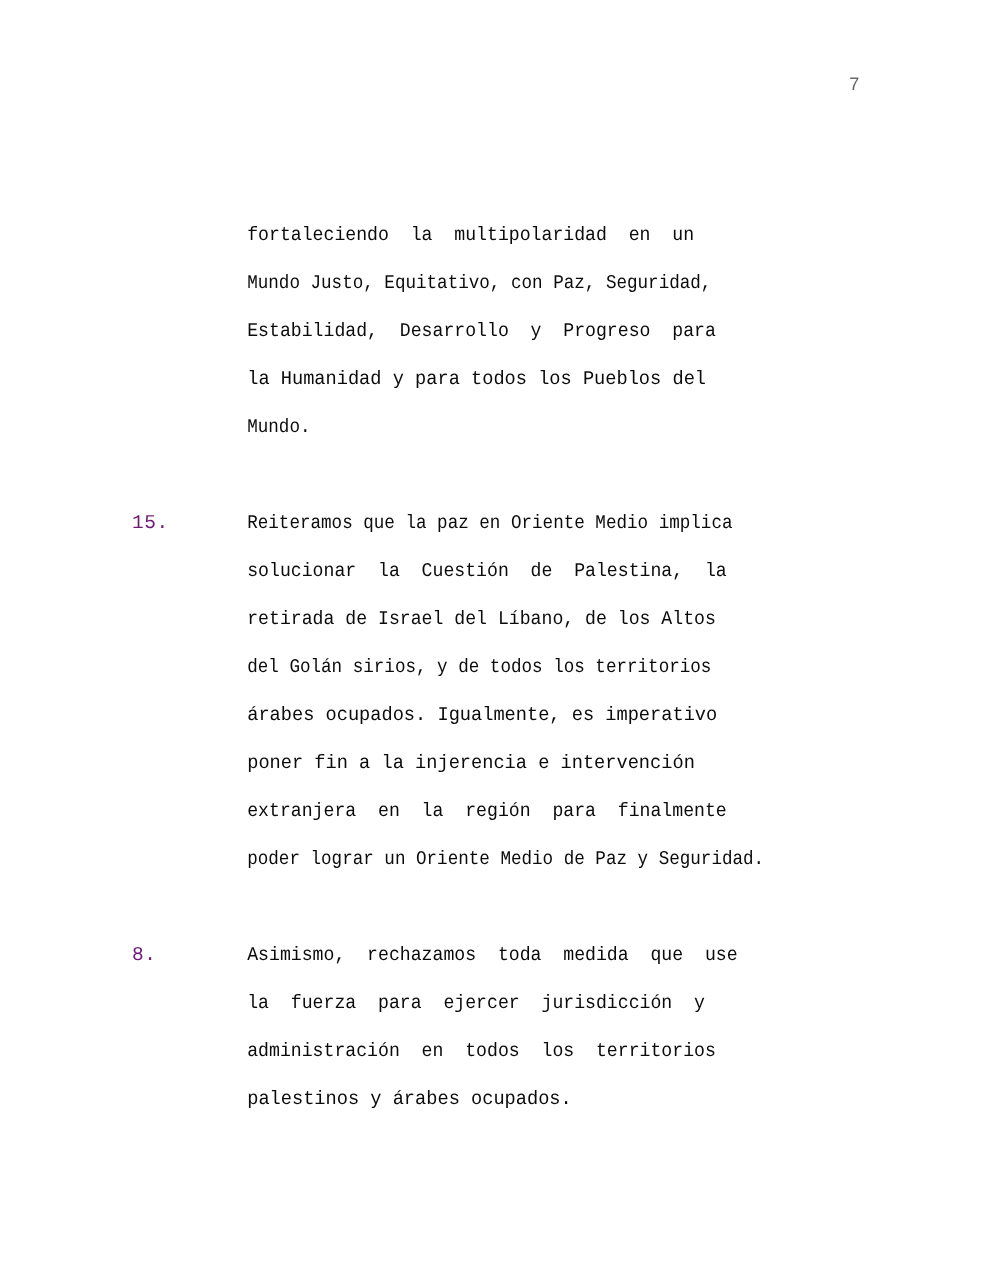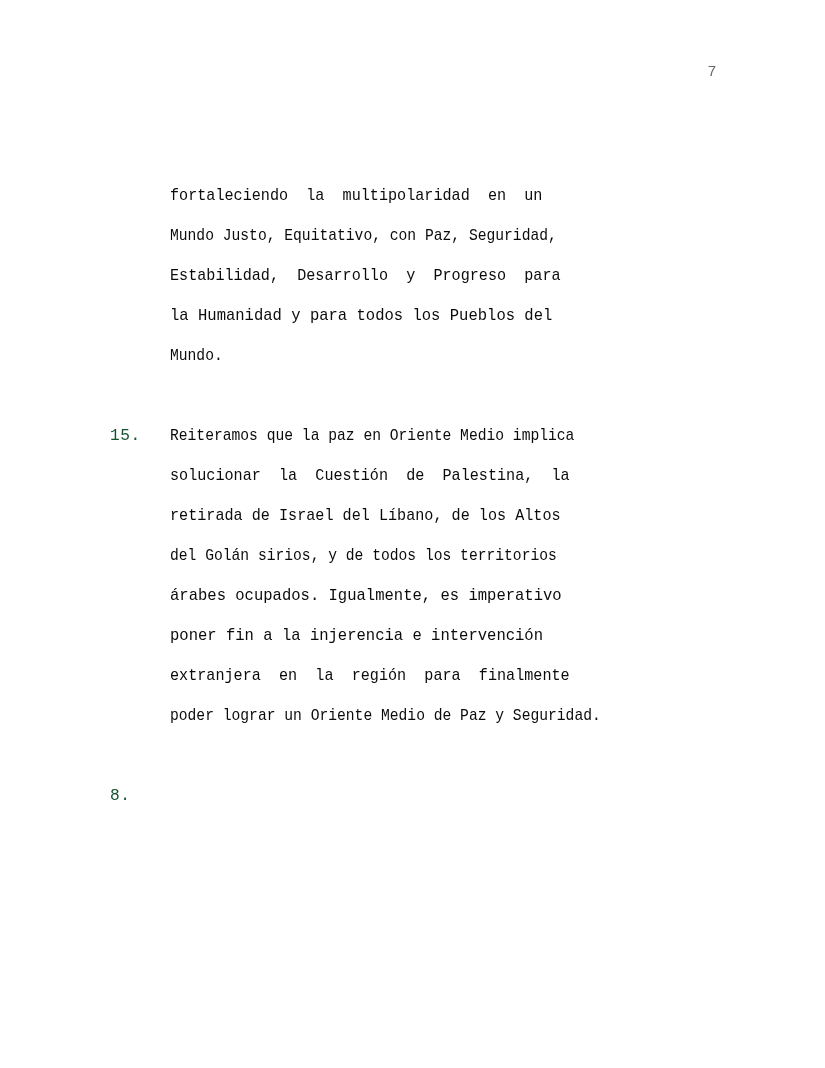--- a/index.html
+++ b/index.html
@@ -39,31 +39,31 @@
   .para {
     position: relative;
     color: #0b0b0b;
     font-size: 16.2px;
     line-height: 40px;
   }
   .para + .para {
     margin-top: 40px;
   }
   .para-body {
-    margin-left: 60px;
+    margin-left: 96px;
   }
   .marker {
     position: absolute;
     left: 0;
     top: 0;
     width: 52px;
     text-align: left;
     font-size: 16.2px;
     line-height: 40px;
-    color: #14532d;
+    color: #701a75;
     letter-spacing: 0.5px;
   }
   
   .line {
     display: block;
     white-space: pre;
     height: 40px;
     line-height: 40px;
     color: #0b0b0b;
     transform-origin: left center;
@@ -111,16 +111,22 @@
         <span class="line j cond">del Golán sirios, y de todos los territorios</span>
         <span class="line j cond3">árabes ocupados. Igualmente, es imperativo</span>
         <span class="line j cond3">poner fin a la injerencia e intervención</span>
         <span class="line j cond2">extranjera  en  la  región  para  finalmente</span>
         <span class="line j cond">poder lograr un Oriente Medio de Paz y Seguridad.</span>
       </div>
     </div>
 
     <div class="para">
       <span class="marker">8.</span>
+      <div class="para-body">
+        <span class="line j cond2">Asimismo,  rechazamos  toda  medida  que  use</span>
+        <span class="line j cond2">la  fuerza  para  ejercer  jurisdicción  y</span>
+        <span class="line j cond2">administración  en  todos  los  territorios</span>
+        <span class="line j cond3">palestinos y árabes ocupados.</span>
+      </div>
     </div>
 
   </div>
 </div>
 
 </body></html>

